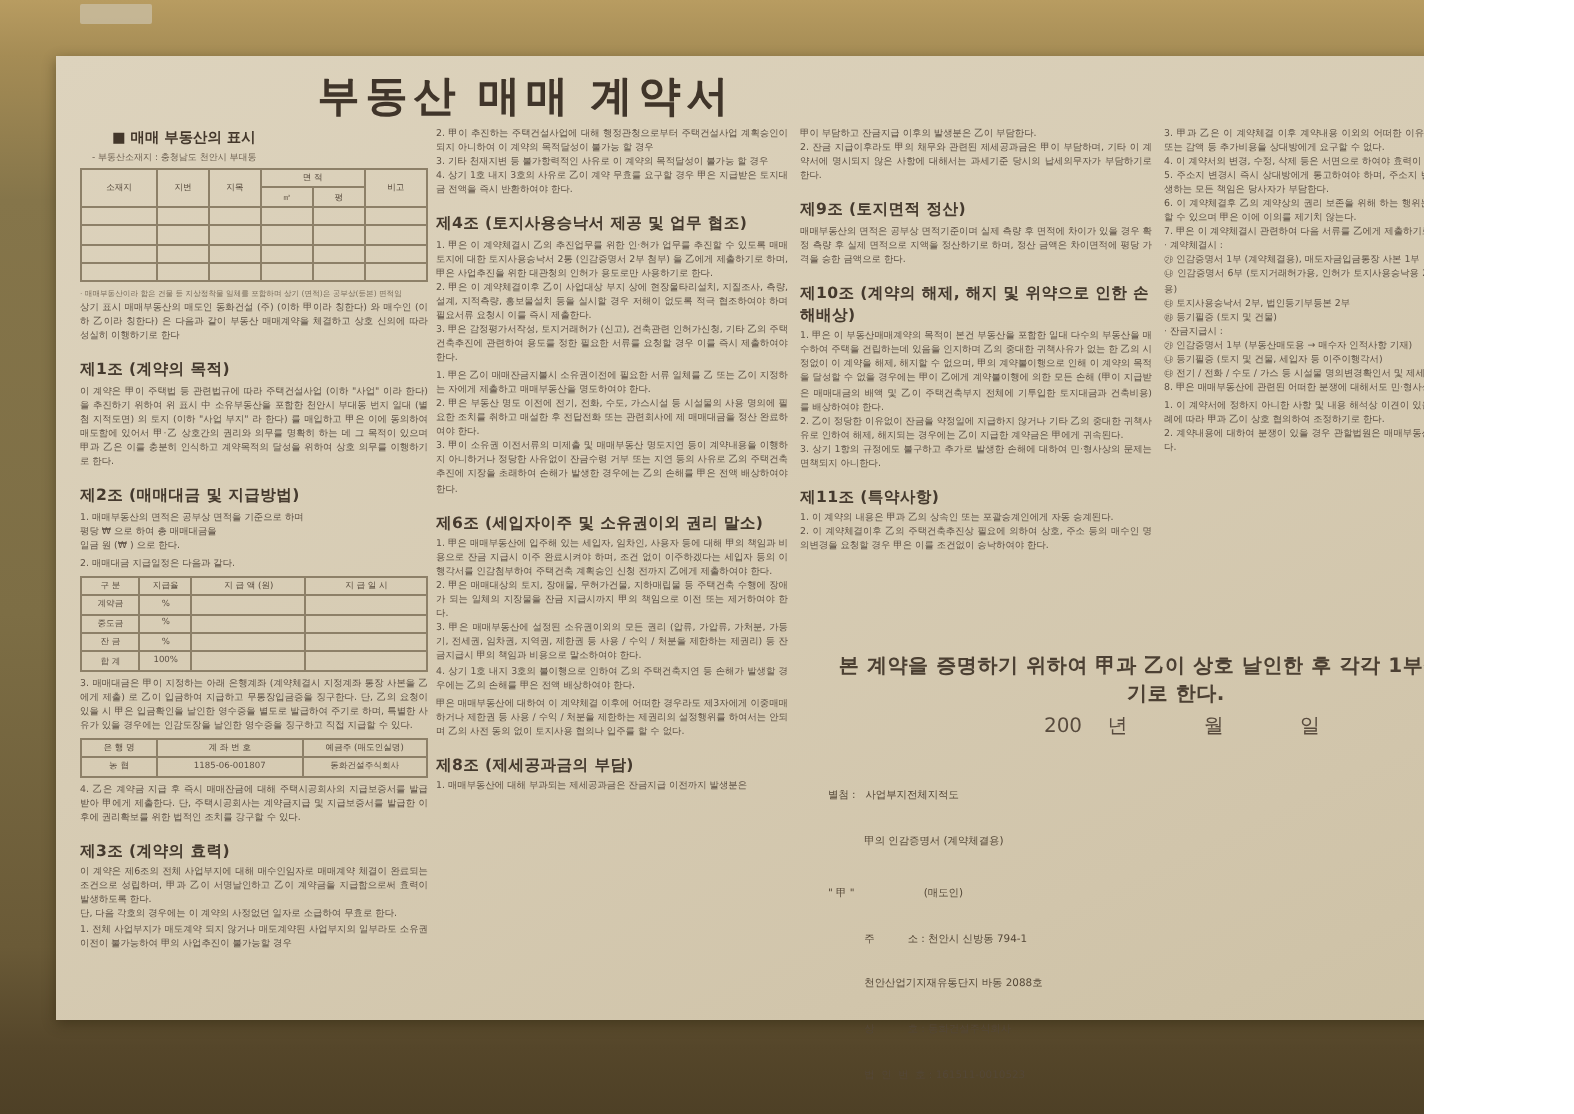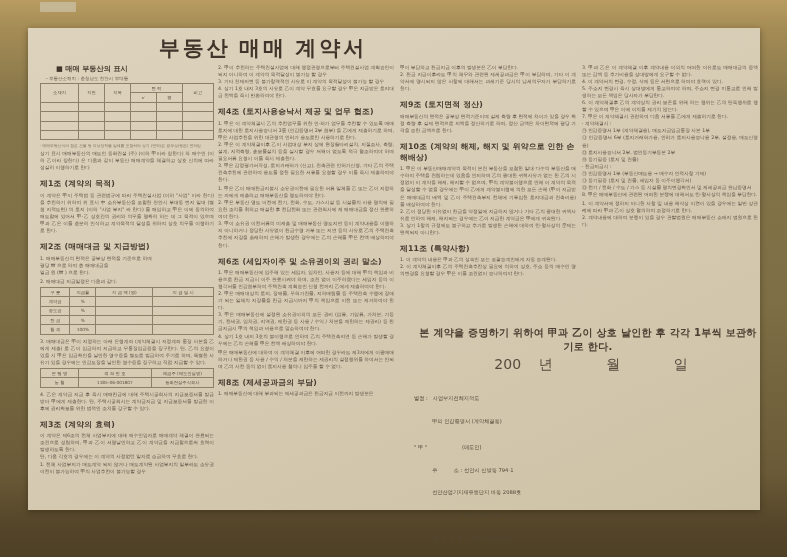--- a/index.html
+++ b/index.html
@@ -1,17 +1,17 @@
 <!DOCTYPE html>
 <html><head>
 <meta charset="utf-8">
 <style>
   html,body{margin:0;padding:0;}
   body{font-family:"DejaVu Sans","Liberation Sans",sans-serif;}
-  #photo{position:relative;width:787px;height:557px;overflow:hidden;
+  #photo{position:relative;width:712px;height:557px;overflow:hidden;
     background:linear-gradient(180deg,#b89c61 0%,#a58c55 5%,#85754a 18%,#7d6e45 55%,#6a5a37 85%,#55462a 94%,#4e4026 100%);}
   #corner-tab{position:absolute;left:40px;top:2px;width:36px;height:10px;background:#c8bb9d;opacity:.85;border-radius:1px;}
   #paper{position:absolute;left:28px;top:28px;width:732px;height:482px;
     background:linear-gradient(155deg,#ddd3bd 0%,#d7ccb4 45%,#d1c5ab 80%,#cdc1a5 100%);
     box-shadow:0 2px 6px rgba(40,30,10,.45);color:#584b3e;}
   #doc-title{position:absolute;left:100px;top:6px;width:270px;text-align:center;
     font-family:"Liberation Serif","DejaVu Serif",serif;font-size:21px;font-weight:700;
     letter-spacing:3px;color:#40352a;}
   .col{position:absolute;overflow:hidden;}
   #col1{left:12px;top:36px;width:174px;height:442px;}
@@ -22,21 +22,21 @@
   .sub-line{font-size:4.5px;color:#6b5e4f;margin:1px 0 2px 6px;}
   .art-title{font-size:7.8px;font-weight:700;color:#453a2e;margin:7px 0 2.5px 0;letter-spacing:.2px;}
   .body{font-size:4.7px;line-height:1.5;color:#5d5044;white-space:pre-line;margin:0 0 2px 0;text-align:justify;}
   .footnote{font-size:3.8px;color:#796c5a;margin:1.5px 0 2px 0;}
   table{border-collapse:collapse;width:100%;margin:2px 0 3px 0;}
   th,td{border:.6px solid #8d8068;font-size:4.3px;font-weight:400;color:#5d5044;
     padding:1.2px 1px;text-align:center;height:6px;}
   th{color:#55483b;}
   #certify{position:absolute;left:388px;top:298px;width:344px;font-size:10px;font-weight:600;
     color:#4c4033;letter-spacing:.3px;text-align:center;}
-  #date-line{position:absolute;left:428px;top:328px;width:270px;font-size:14px;color:#584b3e;
+  #date-line{position:absolute;left:428px;top:328px;width:270px;font-size:10px;color:#584b3e;
     text-align:center;white-space:pre;}
   #annex{position:absolute;left:386px;top:352px;width:240px;font-size:5.2px;line-height:1.45;
     color:#544737;white-space:pre;}
   #annex .pline{white-space:pre;}
   #annex .gap{margin-top:4px;}
 </style>
 </head>
 <body>
 
 <div id="photo">

